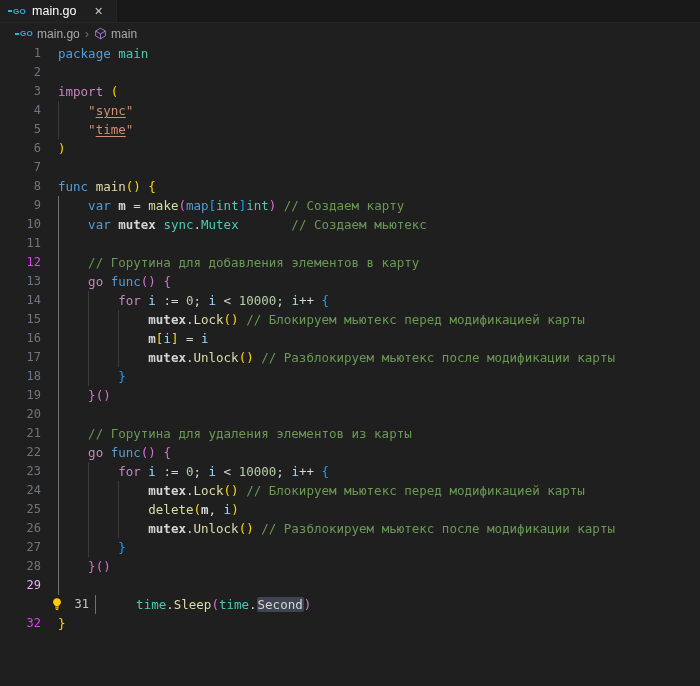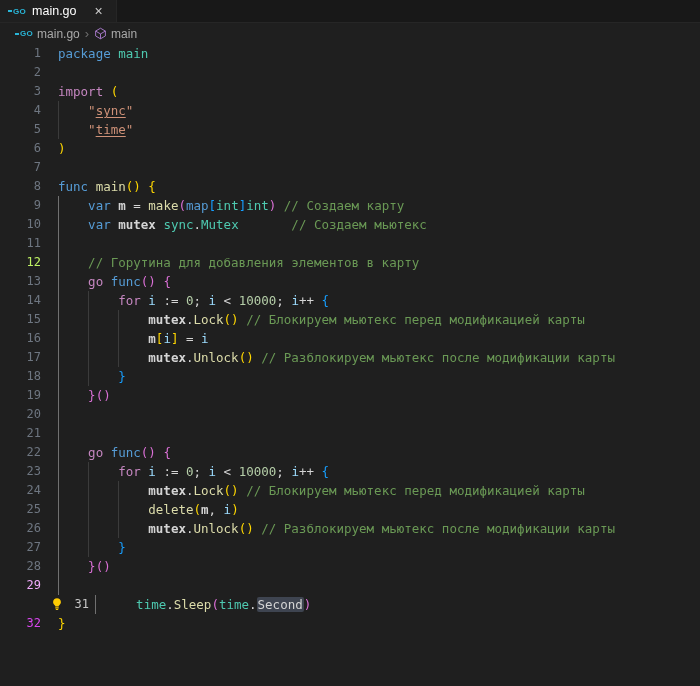--- a/index.html
+++ b/index.html
@@ -163,21 +163,21 @@
     </div>
     <div class="line">
       <div class="ln" style="color: rgb(110, 118, 129);">11</div>
       <div class="glyph"></div>
       <div class="code">
         <div class="guide active" style="left: 0px; background: rgb(112, 112, 112);"></div>
         <span class="tokens"></span>
       </div>
     </div>
     <div class="line">
-      <div class="ln" style="color: #bef264;">12</div>
+      <div class="ln" style="color: #d946ef;">12</div>
       <div class="glyph"></div>
       <div class="code">
         <div class="guide active" style="left: 0px; background: rgb(112, 112, 112);"></div>
         <span class="tokens"><span class="tk-pun" style="color: rgb(212, 212, 212);">    </span><span class="tk-cmt" style="color: rgb(106, 153, 85);">// Горутина для добавления элементов в карту</span></span>
       </div>
     </div>
     <div class="line">
       <div class="ln" style="color: rgb(110, 118, 129);">13</div>
       <div class="glyph"></div>
       <div class="code">
@@ -247,21 +247,21 @@
       <div class="code">
         <div class="guide active" style="left: 0px; background: rgb(112, 112, 112);"></div>
         <span class="tokens"></span>
       </div>
     </div>
     <div class="line">
       <div class="ln" style="color: rgb(110, 118, 129);">21</div>
       <div class="glyph"></div>
       <div class="code">
         <div class="guide active" style="left: 0px; background: rgb(112, 112, 112);"></div>
-        <span class="tokens"><span class="tk-pun" style="color: rgb(212, 212, 212);">    </span></span>
+        <span class="tokens"><span class="tk-pun" style="color: rgb(212, 212, 212);">    </span><span class="tk-cmt" style="color: rgb(106, 153, 85);">// Горутина для удаления элементов из карты</span></span>
       </div>
     </div>
     <div class="line">
       <div class="ln" style="color: rgb(110, 118, 129);">22</div>
       <div class="glyph"></div>
       <div class="code">
         <div class="guide active" style="left: 0px; background: rgb(112, 112, 112);"></div>
         <span class="tokens"><span class="tk-pun" style="color: rgb(212, 212, 212);">    </span><span class="tk-ctrl" style="color: rgb(197, 134, 192);">go</span><span class="tk-pun" style="color: rgb(212, 212, 212);"> </span><span class="tk-kw" style="color: rgb(86, 156, 214);">func</span><span class="tk-b2" style="color: rgb(218, 112, 214);">()</span><span class="tk-pun" style="color: rgb(212, 212, 212);"> </span><span class="tk-b2" style="color: rgb(218, 112, 214);">{</span></span>
       </div>
     </div>

